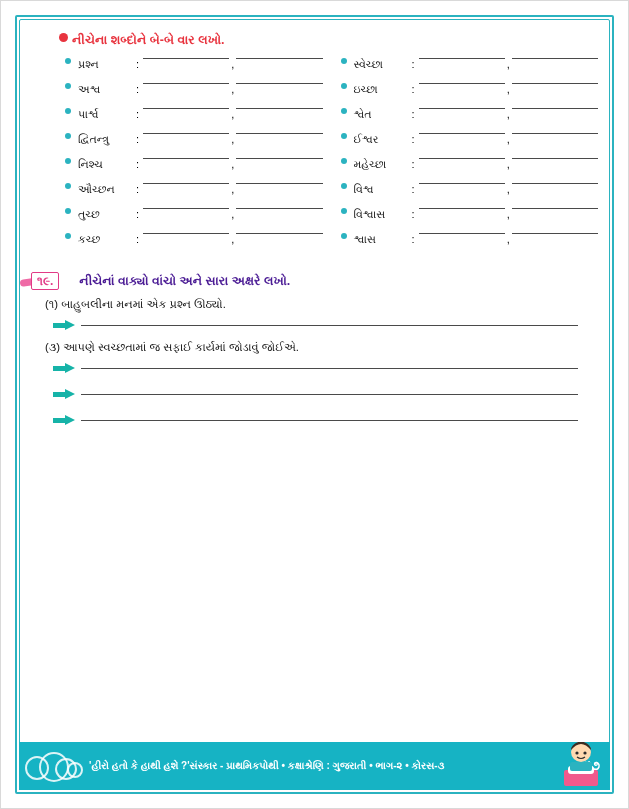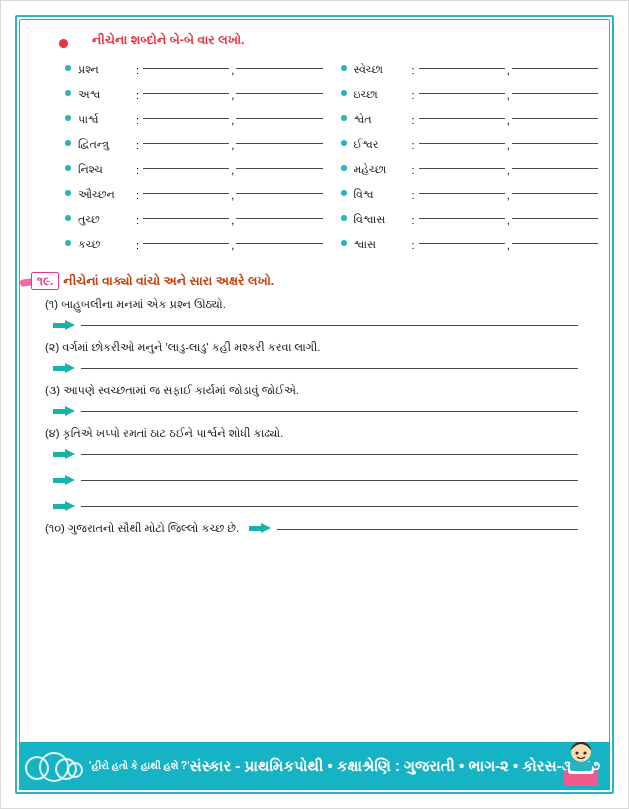--- a/index.html
+++ b/index.html
@@ -28,73 +28,73 @@
     border-radius:2px;
     box-sizing:border-box;
   }
 
   .content{
     position:absolute;left:30px;top:32px;right:30px;bottom:72px;
   }
 
   
   .sec1-head{
-    display:flex;align-items:flex-end;gap:24px;
+    display:flex;align-items:flex-start;gap:4px;
     margin-left:28px;
   }
   .bullet-red{
     width:9px;height:9px;border-radius:50%;
     background:#e8343f;flex:0 0 auto;
   }
   .sec1-title{
     color:#e8343f;font-weight:bold;font-size:12.5px;
   }
 
   .two-col{
     display:flex;margin-top:10px;gap:18px;
     padding-left:34px;
   }
   .col{flex:1 1 0;}
   .wrow{
-    display:flex;align-items:center;
+    display:flex;align-items:flex-start;
     height:25px;
   }
   .dot-blue{
     width:6px;height:6px;border-radius:50%;
     background:#2bb3c0;margin-bottom:6px;margin-right:7px;flex:0 0 auto;
   }
   .wlabel{
     font-size:11px;color:#111;width:58px;flex:0 0 auto;
     margin-bottom:2px;
   }
   .wcolon{font-size:11px;margin-bottom:2px;margin-right:4px;}
   .wline{
     flex:1 1 auto;border-bottom:1px solid #4a4a4a;margin-bottom:4px;
     position:relative;
   }
   .wsep{font-size:11px;margin-bottom:2px;padding:0 2px;}
 
   
   .sec2{margin-top:14px;}
   .sec2-head{
-    display:flex;align-items:center;gap:4px;
+    display:flex;align-items:center;gap:20px;
   }
   .qnum-badge{
     border:1.5px solid #e23a86;
     color:#e23a86;font-weight:bold;font-size:12px;
     padding:1px 5px;border-radius:2px;background:#fff;
     position:relative;
   }
   .qnum-badge::before{
     content:"";position:absolute;left:-12px;top:6px;width:14px;height:7px;
     background:#ef6aa6;border-radius:7px 0 0 7px;transform:rotate(-8deg);
     z-index:-1;
   }
   .sec2-title{
-    color:#c2410c;font-weight:bold;font-size:12.5px;
+    color:#4c1d95;font-weight:bold;font-size:12.5px;
   }
 
   .qlist{margin-top:6px;}
   .qitem{margin-top:2px;}
   .qtext{
     font-size:11.3px;color:#111;padding-left:14px;
     line-height:17px;
   }
   .ansrow{
     display:flex;align-items:center;gap:6px;
@@ -137,21 +137,21 @@
   .footer-swirl .ring{
     position:absolute;border:2px solid #ffffff;border-radius:50%;
     opacity:.85;
   }
   .footer-quote{
     flex:0 0 auto;
     color:#fff;font-size:10px;font-weight:bold;
     
   }
   .footer-meta{
-    flex:1 1 auto;color:#fff;font-size:15px;font-weight:bold;
+    flex:1 1 auto;color:#fff;font-size:10px;font-weight:bold;
     display:flex;align-items:center;gap:6px;
     white-space:nowrap;
   }
   .page-num{
     flex:0 0 auto;color:#fff;font-size:13px;font-weight:bold;
     padding-right:10px;
   }
   .footer-kid{
     position:absolute;right:6px;bottom:2px;width:46px;height:52px;
   }
@@ -321,61 +321,35 @@
           </div>
           <div class="ansrow">
             <span class="arrow">
                 <span class="shaft"></span>
                 <span class="head"></span>
               </span>
             <span class="ansline"></span>
           </div>
         </div>
 
+
         <div class="qitem">
           <div class="qtext">
-            <span>(૨)</span>
-            <span>વર્ગમાં છોકરીઓ મનુને 'લાડુ-લાડુ' કહી મશ્કરી કરવા લાગી.</span>
+            <span>(૩)</span>
+            <span>આપણે સ્વચ્છતામાં જ સફાઈ કાર્યમાં જોડાવું જોઈએ.</span>
           </div>
           <div class="ansrow">
             <span class="arrow">
                 <span class="shaft"></span>
                 <span class="head"></span>
               </span>
             <span class="ansline"></span>
           </div>
         </div>
 
-        <div class="qitem">
-          <div class="qtext">
-            <span>(૩)</span>
-            <span>આપણે સ્વચ્છતામાં જ સફાઈ કાર્યમાં જોડાવું જોઈએ.</span>
-          </div>
-          <div class="ansrow">
-            <span class="arrow">
-                <span class="shaft"></span>
-                <span class="head"></span>
-              </span>
-            <span class="ansline"></span>
-          </div>
-        </div>
-
-        <div class="qitem">
-          <div class="qtext">
-            <span>(૪)</span>
-            <span>કૃતિએ ખપ્પો રમતાં ઠાટ ઠઈને પાર્શ્વને શોધી કાઢ્યો.</span>
-          </div>
-          <div class="ansrow">
-            <span class="arrow">
-                <span class="shaft"></span>
-                <span class="head"></span>
-              </span>
-            <span class="ansline"></span>
-          </div>
-        </div>
 
         <div class="qitem">
           <div class="ansrow">
             <span class="arrow">
                 <span class="shaft"></span>
                 <span class="head"></span>
               </span>
             <span class="ansline"></span>
           </div>
         </div>
@@ -386,31 +360,20 @@
             <span class="arrow">
                 <span class="shaft"></span>
                 <span class="head"></span>
               </span>
             <span class="ansline"></span>
           </div>
         </div>
 
 
 
-        <div class="qitem qinline">
-          <div class="qtext">
-            <span>(૧૦)</span>
-            <span>ગુજરાતનો સૌથી મોટો જિલ્લો કચ્છ છે.</span>
-          </div>
-          <span class="arrow">
-              <span class="shaft"></span>
-              <span class="head"></span>
-            </span>
-          <span class="ansline"></span>
-        </div>
 
       </div>
     </div>
   </div>
 
   <div class="footer">
     <div class="footer-swirl">
       <span class="ring" style="left:6px;top:14px;width:20px;height:20px;"></span>
       <span class="ring" style="left:20px;top:10px;width:26px;height:26px;"></span>
       <span class="ring" style="left:36px;top:16px;width:18px;height:18px;"></span>

